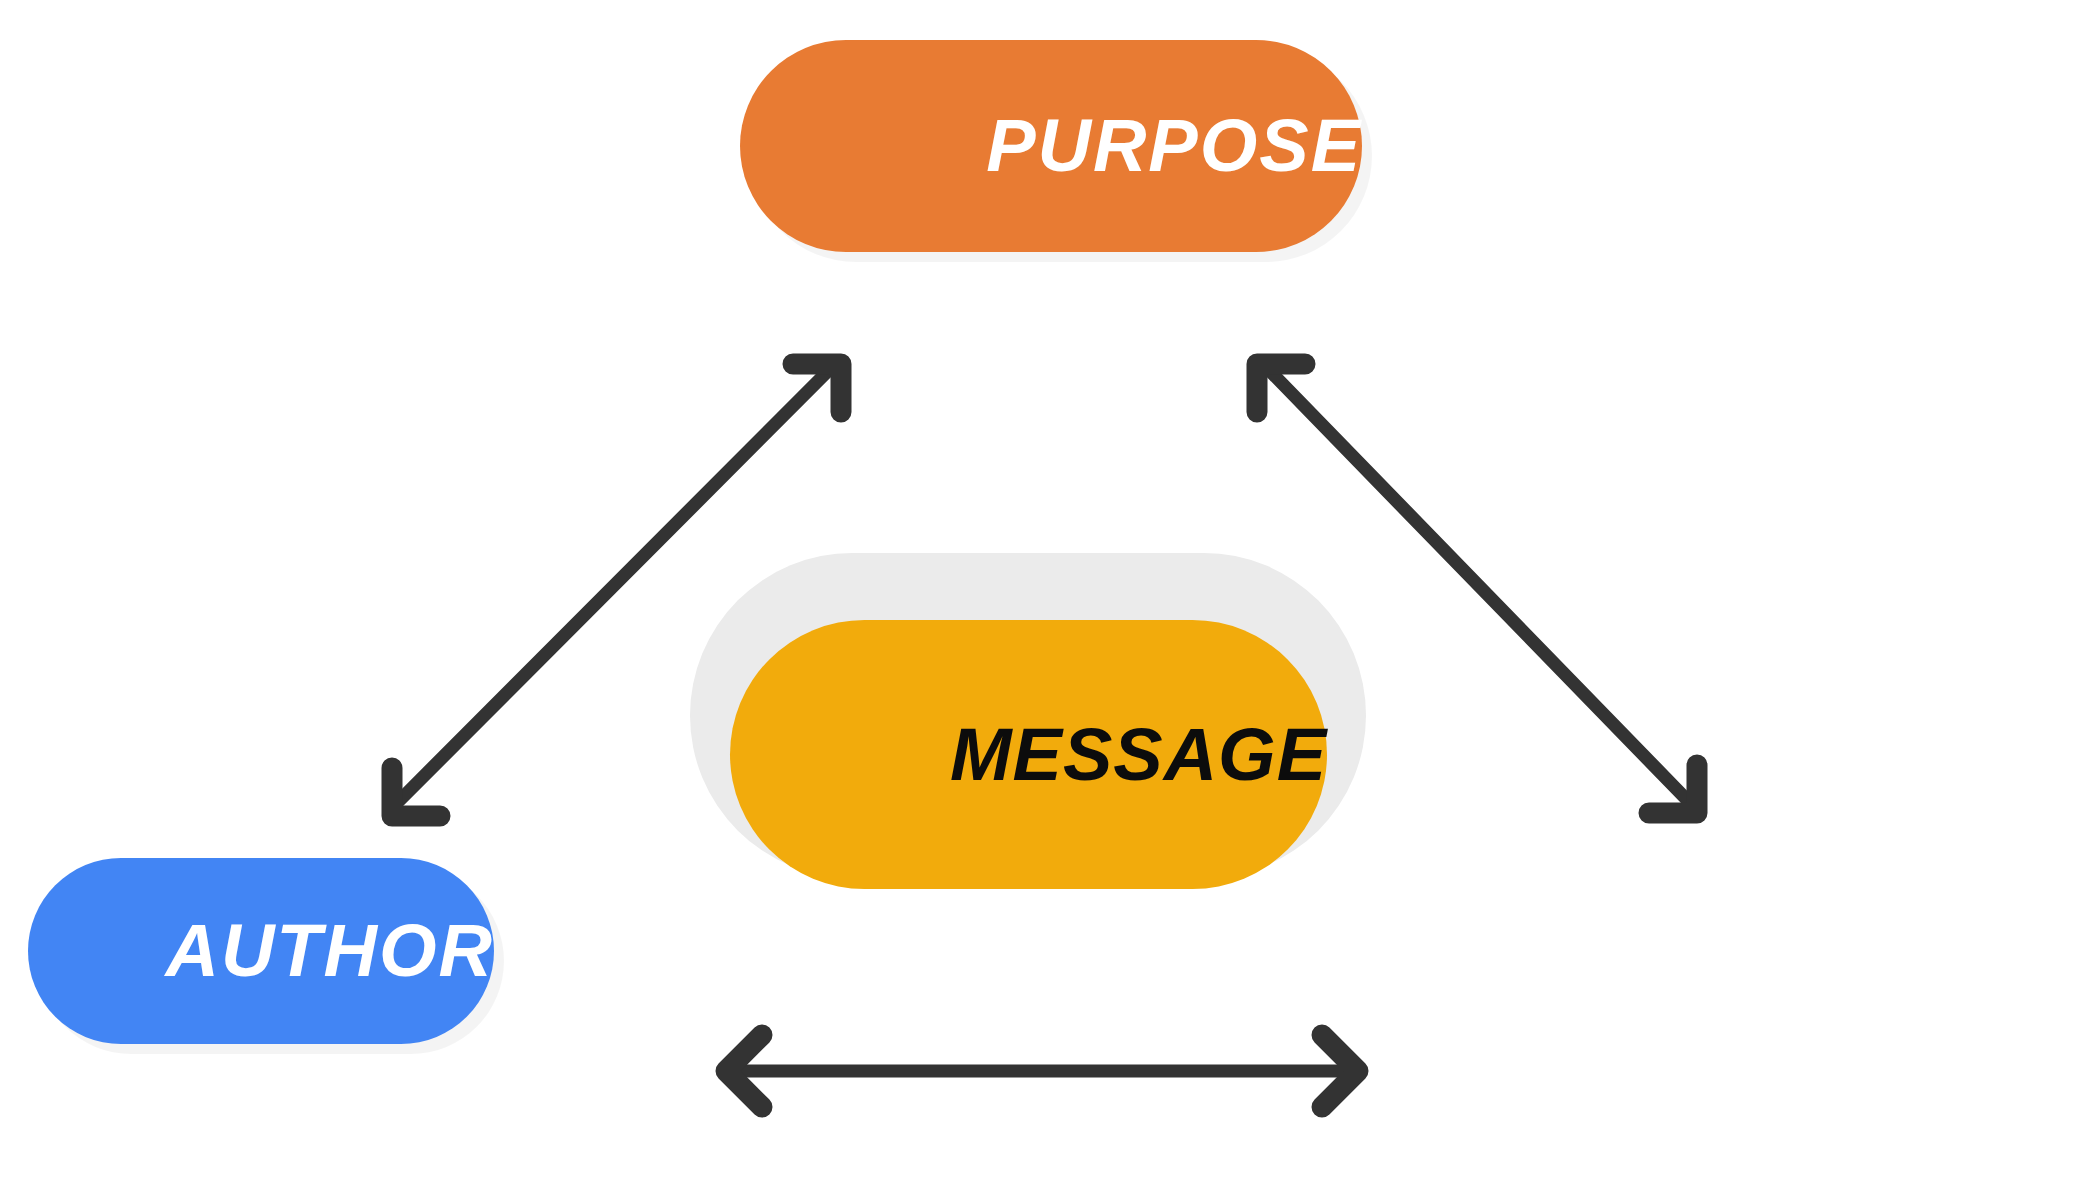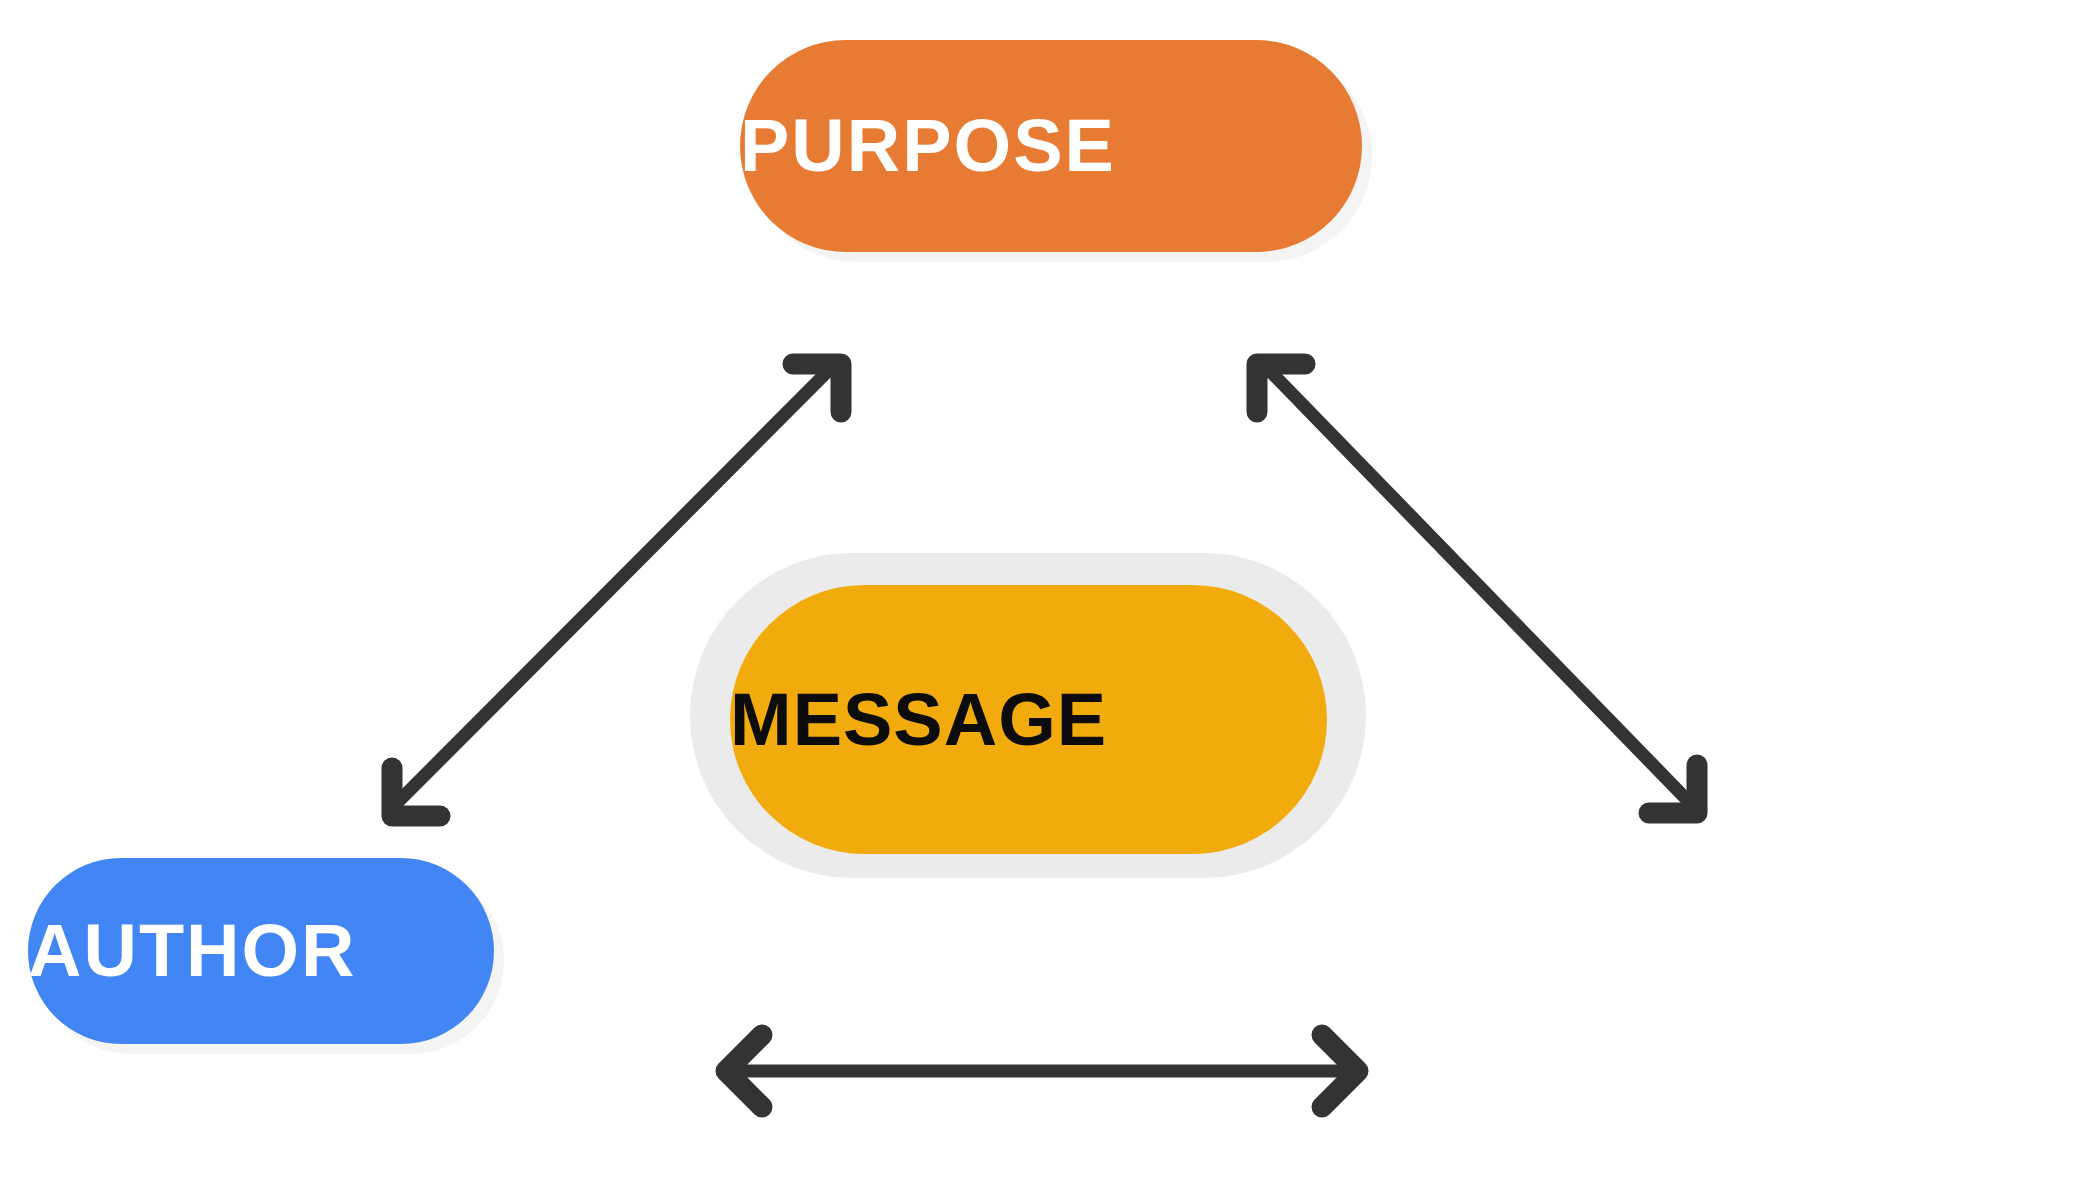--- a/index.html
+++ b/index.html
@@ -14,26 +14,27 @@
     background: #ffffff;
     overflow: hidden;
     font-family: "Liberation Sans", sans-serif;
   }
 
   
   .pill {
     position: absolute;
     display: flex;
     align-items: center;
-    justify-content: flex-start;
+    justify-content: flex-end;
     box-sizing: border-box;
     border-radius: 999px;
     letter-spacing: 0.5px;
     white-space: nowrap;
     user-select: none;
+    font-style: italic;
   }
   .pill .pill-label {
     font-weight: 700;
     line-height: 1;
   }
 
   
   #node-purpose {
     left: 740px;
     top: 40px;
@@ -53,21 +54,21 @@
     position: absolute;
     left: 690px;
     top: 553px;
     width: 676px;
     height: 325px;
     background: #EBEBEB;
     border-radius: 999px;
   }
   #node-message {
     left: 730px;
-    top: 585px;
+    top: 620px;
     width: 597px;
     height: 269px;
     background: #F2AB0C;
   }
   #node-message .pill-label {
     color: #0c0c0c;
     font-size: 74px;
     letter-spacing: 1px;
   }
 

